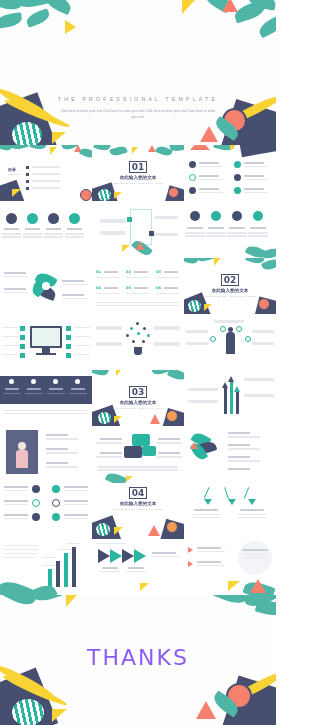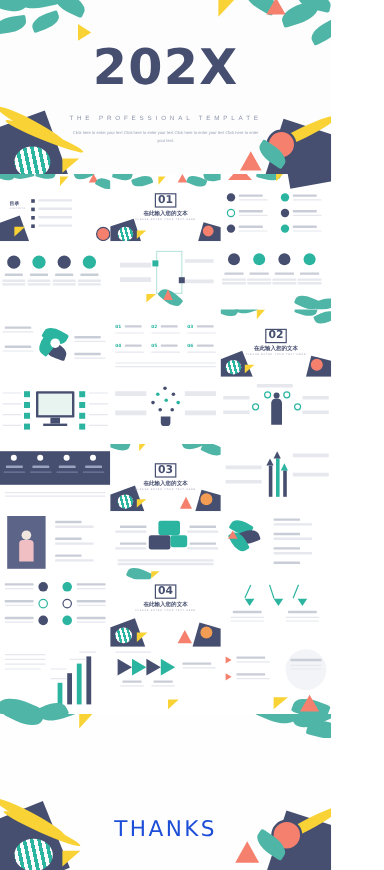--- a/index.html
+++ b/index.html
@@ -70,23 +70,22 @@
     position:absolute; left:0; right:0; text-align:center; top:37px;
     font-size:2.1px; letter-spacing:.6px; color:#a9aec0;
   }
   .toc-title { position:absolute; left:8px; top:22px; font-size:4px; font-weight:bold; color:#474f70; }
   .toc-eng { position:absolute; left:8px; top:28px; font-size:1.8px; color:#adb2c3; letter-spacing:.4px; }
 
   
   .thanks { position:relative; width:276px; height:130px; background:#fefefe; overflow:hidden; }
   .thanks-txt {
     position:absolute; left:0; right:0; top:50px; text-align:center;
-    font-size:18px; letter-spacing:2px; color:#1d4ed8;
+    font-size:22px; letter-spacing:2px; color:#8b5cf6;
     font-family:"DejaVu Sans", sans-serif;
-    margin-top:36px;
   }
 </style>
 </head>
 <body>
 
 <div class="page">
 
   <div class="cover">
     <div class="cover-inner">
 
@@ -113,21 +112,20 @@
 
       <div class="navyblock" style="left:226px;top:110px;width:80px;height:54px;transform:rotate(18deg);"></div>
       <div class="yellowswoosh" style="left:222px;top:106px;width:62px;height:9px;transform:rotate(-26deg);border-radius:50%;"></div>
       <div class="melon" style="left:222px;top:108px;width:25px;height:25px;background:#f5806e;border:2px solid #474f70;"></div>
       <div class="tri" style="left:200px;top:126px;border-bottom:16px solid #f5806e;border-left:9px solid transparent;border-right:9px solid transparent;"></div>
       <div class="leaf v2" style="left:214px;top:122px;width:26px;height:13px;transform:rotate(34deg);"></div>
 
       <div class="leaf" style="left:-4px;top:58px;width:20px;height:10px;transform:rotate(-14deg);opacity:.0;"></div>
     </div>
 
-    <div class="cover-title">202X</div>
     <div class="cover-eng">THE   PROFESSIONAL   TEMPLATE</div>
     <div class="cover-desc">Click here to enter your text Click here to enter your text Click here to enter your text Click here to enter your text.</div>
   </div>
 
   <div class="grid">
 
     <div class="srow">
 
       <div class="slide">
         <div class="leaf" style="left:-4px;top:-3px;width:16px;height:8px;transform:rotate(20deg);"></div>

